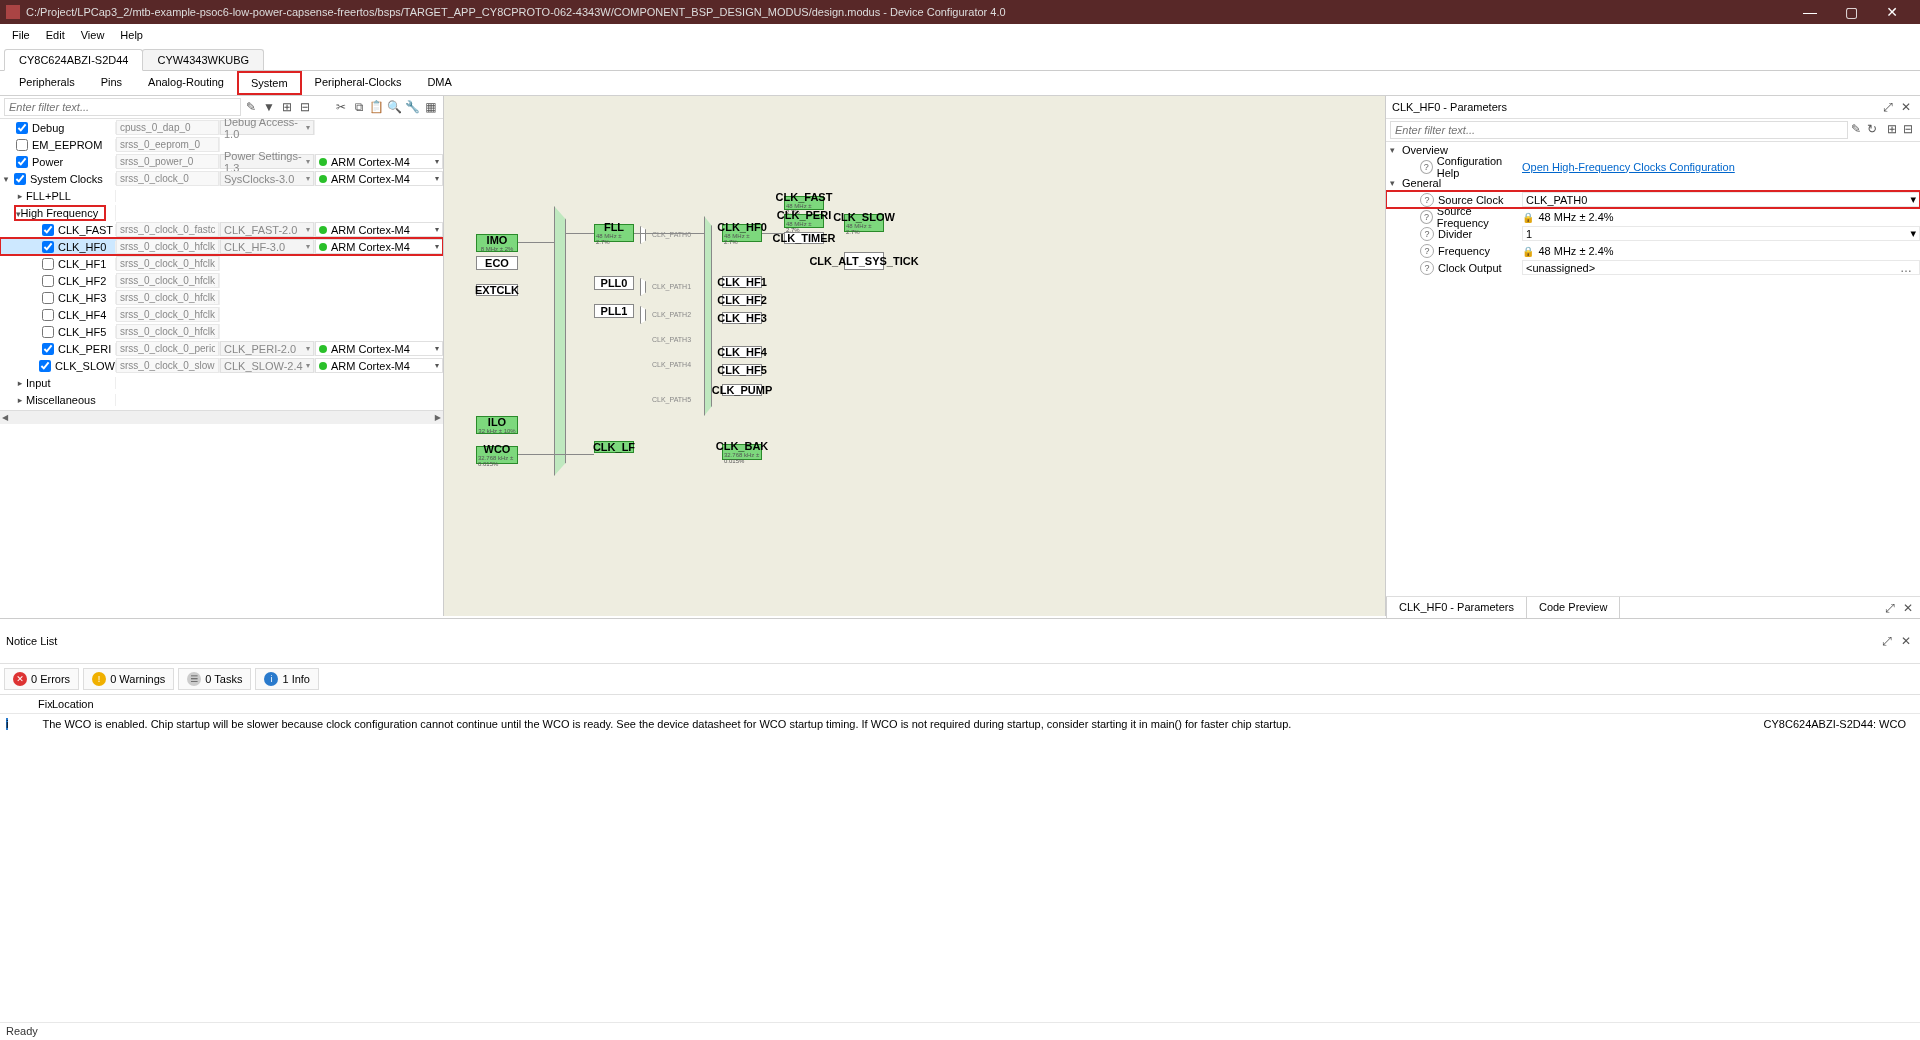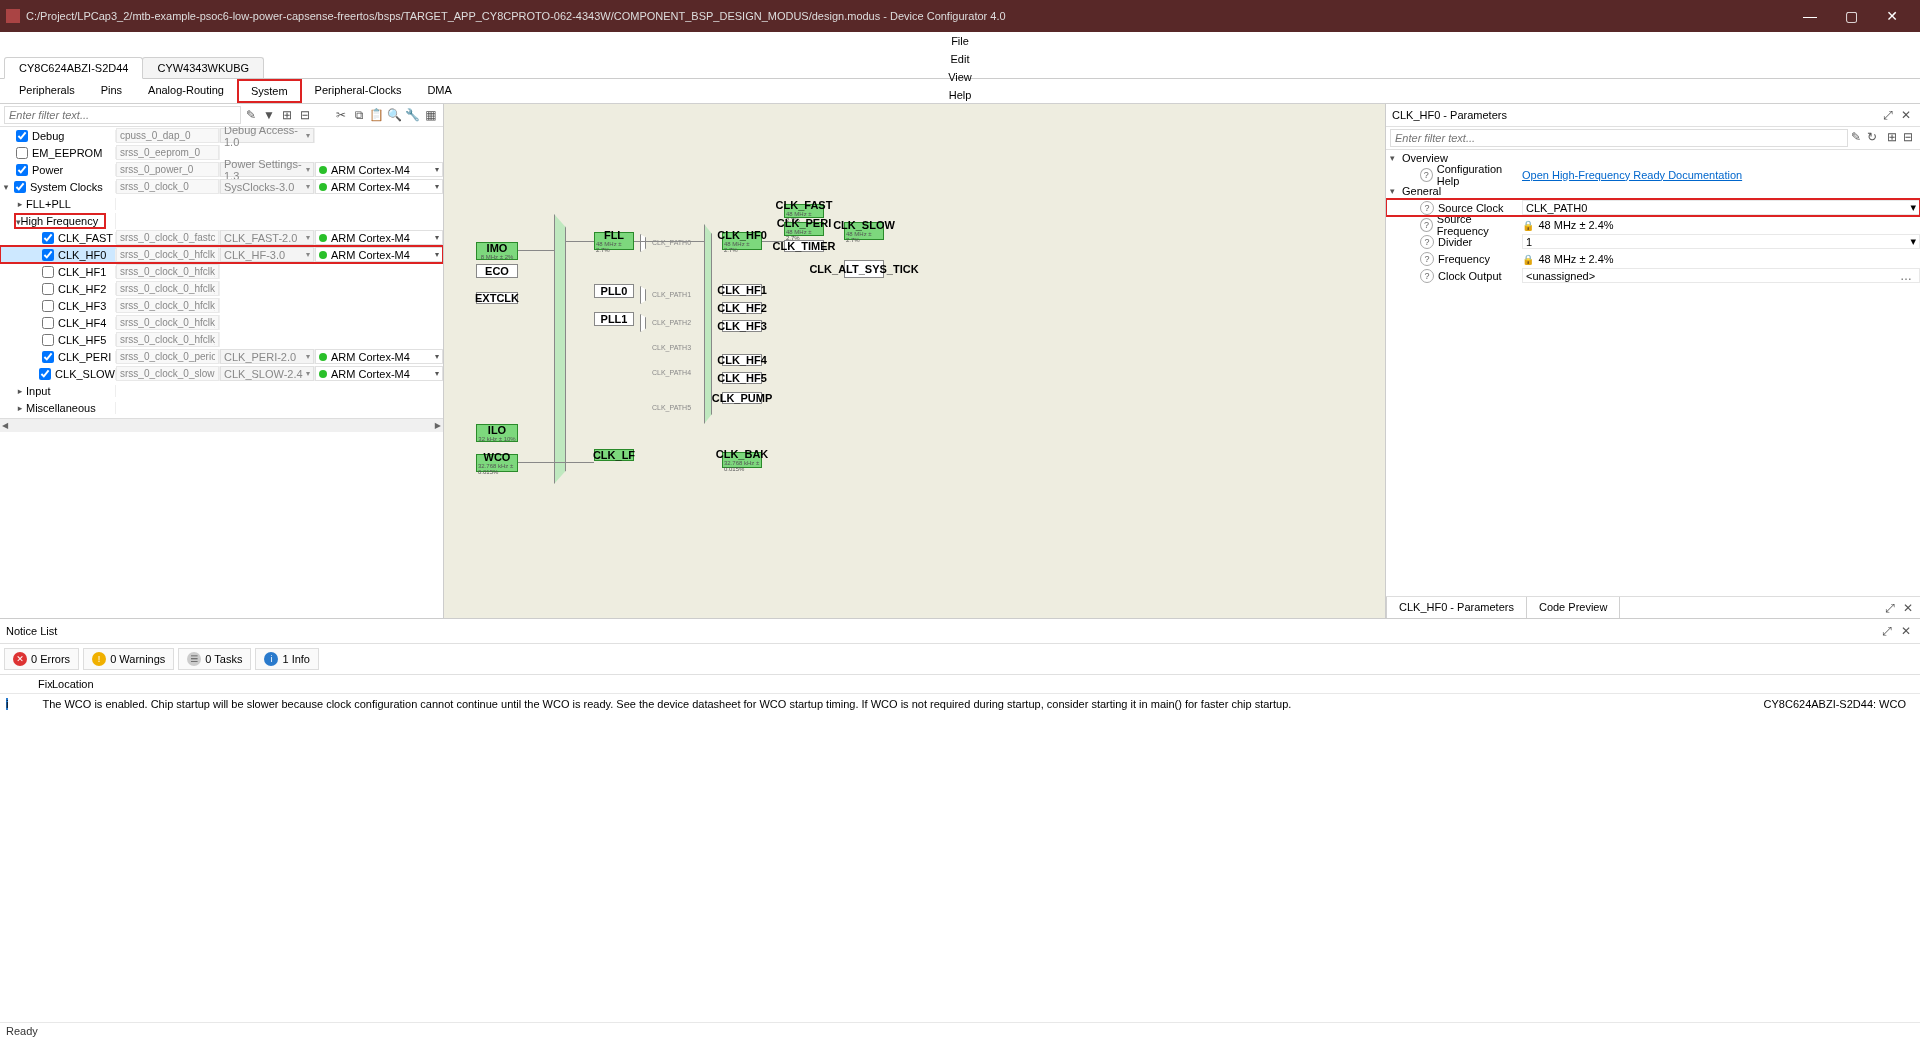--- a/index.html
+++ b/index.html
@@ -1,26 +1,26 @@
 <!DOCTYPE html>
 <html><head>
 <meta charset="utf-8">
 <style>
 * { box-sizing: border-box; margin: 0; padding: 0; font-family: "Segoe UI", Tahoma, sans-serif; font-size: 11px; }
 body { background: #fff; overflow: hidden; width: 1920px; height: 1040px; position: relative; }
 
 
-.titlebar { background: #582828; color: #fff; height: 32px; display: flex; align-items: center; padding: 0 6px; }
+.titlebar { background: #582828; color: #fff; height: 24px; display: flex; align-items: center; padding: 0 6px; }
 .titlebar .app-icon { width: 14px; height: 14px; background: #aa4444; margin-right: 6px; }
 .titlebar .title { flex: 1; color: #ddd; font-size: 11px; }
 .titlebar .win-controls { display: flex; gap: 12px; padding-right: 8px; }
 .titlebar .win-controls span { color: #fff; font-size: 14px; cursor: pointer; padding: 0 8px; }
 
 
-.menubar { height: 22px; display: flex; align-items: center; background: #fff; padding: 0 4px; border-bottom: 0; flex-direction: column; }
+.menubar { height: 22px; display: flex; align-items: center; background: #fff; padding: 0 4px; border-bottom: 0; }
 .menubar .menu-item { padding: 3px 8px; cursor: pointer; }
 
 
 .device-tabs-wrap { background: #fff; padding: 2px 4px 0 4px; border-bottom: 1px solid #ccc; }
 .device-tabs { display: flex; align-items: flex-end; }
 .device-tab { padding: 4px 14px; border: 1px solid #d0d0d0; border-bottom: none; background: #f4f4f4; margin-right: -1px; cursor: pointer; border-radius: 3px 3px 0 0; }
 .device-tab.active { background: #fff; border-bottom: 1px solid #fff; position: relative; top: 1px; }
 
 
 .cat-tabs { display: flex; border-bottom: 1px solid #d0d0d0; background: #fff; padding-left: 6px; }
@@ -96,21 +96,21 @@
 
 .clk-box { position: absolute; border: 1px solid #888; background: #fff; font-size: 7px; display: flex; flex-direction: column; align-items: center; justify-content: center; padding: 1px; }
 .clk-box.green { background: #7dd87d; border-color: #2a8a2a; }
 .clk-box.lgreen { background: #bfe8bf; }
 .clk-line { position: absolute; background: #888; }
 .clk-sub { font-size: 6px; color: #555; }
 .clk-label { position: absolute; font-size: 7px; color: #888; }
 .smux { position: absolute; width: 6px; height: 18px; border: 1px solid #888; background: #fff; clip-path: polygon(0 0, 100% 20%, 100% 80%, 0 100%); }
 
 
-.notice-title { padding: 4px 6px; border-top: 1px solid #ccc; border-bottom: 1px solid #e0e0e0; display: flex; justify-content: space-between; align-items: center; }
+.notice-title { padding: 14px 6px; border-top: 1px solid #ccc; border-bottom: 1px solid #e0e0e0; display: flex; justify-content: space-between; align-items: center; }
 .notice-filters { display: flex; padding: 4px; gap: 4px; border-bottom: 1px solid #e0e0e0; }
 .notice-btn { display: flex; align-items: center; gap: 4px; padding: 3px 8px; border: 1px solid #ddd; background: #fafafa; cursor: pointer; }
 .notice-btn .badge { width: 14px; height: 14px; border-radius: 50%; display: inline-flex; align-items: center; justify-content: center; font-size: 9px; color: #fff; }
 .badge.err { background: #d33; }
 .badge.warn { background: #f0b000; color: #fff; }
 .badge.task { background: #ccc; color: #555; }
 .badge.info { background: #2a7acc; }
 .notice-hdr { display: flex; border-bottom: 1px solid #e8e8e8; }
 .notice-hdr > div { padding: 3px 6px; }
 .ncol-fix { width: 28px; padding-left: 20px !important; }
@@ -570,21 +570,21 @@
     <div class="param-body">
       <div class="param-cat">
           <span class="exp">▾</span>
           <span>Overview</span>
         </div>
       <div class="param-row">
         <div class="pcol-name">
             <span class="help">?</span>
             <span>Configuration Help</span>
           </div>
-        <div class="pcol-val"><span class="link">Open High-Frequency Ready Documentation</span></div>
+        <div class="pcol-val"><span class="link">Open High-Frequency Clocks Configuration</span></div>
       </div>
       <div class="param-cat">
           <span class="exp">▾</span>
           <span>General</span>
         </div>
       <div class="param-row highlighted">
         <div class="pcol-name">
             <span class="help">?</span>
             <span>Source Clock</span>
           </div>

